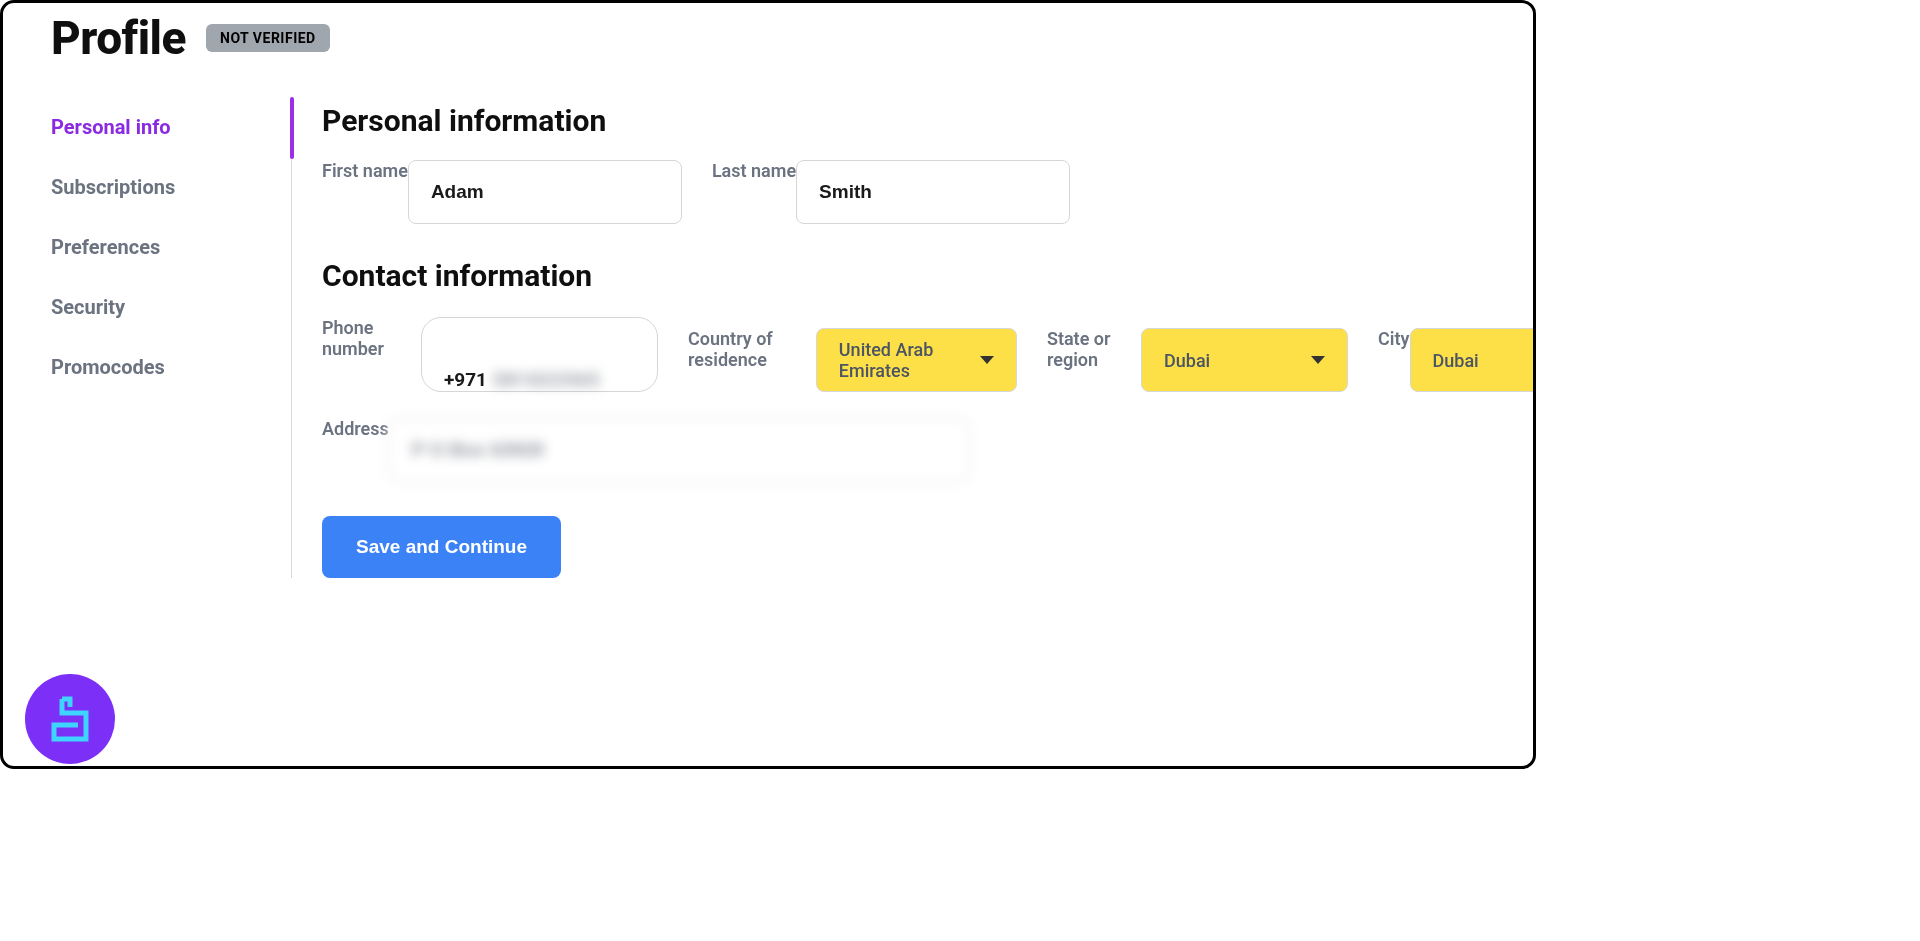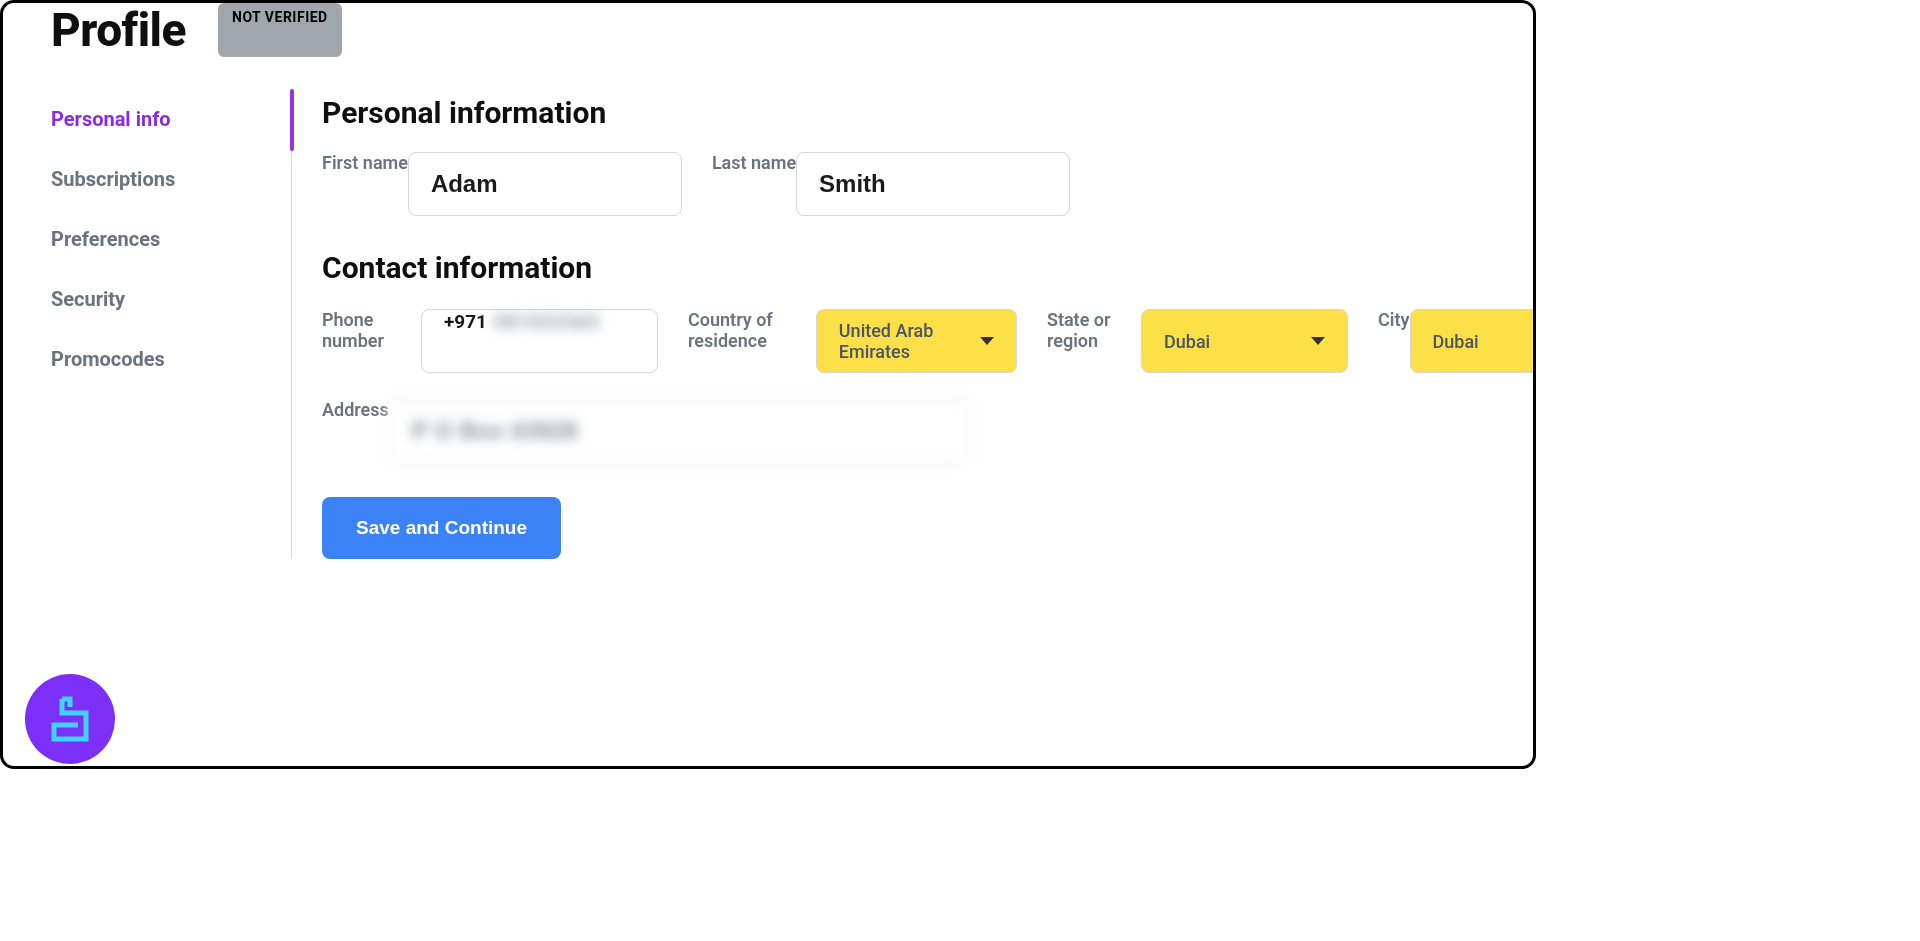--- a/index.html
+++ b/index.html
@@ -12,22 +12,23 @@
       border: 3px solid #000;
       border-radius: 14px;
       width: 1536px;
       height: 769px;
       margin: 0;
       position: relative;
       overflow: hidden;
     }
     .header {
       display: flex;
-      gap: 32px;
-      padding: 0 48px 4px;
+      align-items: center;
+      gap: 20px;
+      padding: 8px 48px 4px;
     }
     .page-title {
       font-size: 46px;
       font-weight: 800;
       letter-spacing: -0.5px;
       color: #0f0f0f;
     }
     .badge {
       background: #a0a6ae;
       color: #000000;
@@ -94,39 +95,39 @@
       font-size: 18px;
       font-weight: 600;
       color: #6b7280;
       margin-bottom: 14px;
     }
     .input {
       border: 1px solid #d6d6d6;
       border-radius: 8px;
       height: 64px;
       padding: 0 22px;
-      font-size: 24px;
+      font-size: 19px;
       font-weight: 600;
       color: #1a1a1a;
       background: #fff;
       outline: none;
     }
     .input.blur {
       filter: blur(6px);
       color: #8a8f98;
       font-weight: 700;
     }
     .w-274 { width: 274px; }
     .w-580 { width: 580px; }
     .phone-wrap {
       display: flex;
-      align-items: flex-start;
+      align-items: flex-end;
       border: 1px solid #d6d6d6;
-      border-radius: 8px;
-      height: 64px;
+      border-radius: 20px;
+      height: 75px;
       padding: 0 22px;
       width: 274px;
       gap: 6px;
       background: #fff;
     }
     .phone-prefix {
       font-size: 19px;
       font-weight: 700;
       color: #1a1a1a;
     }

